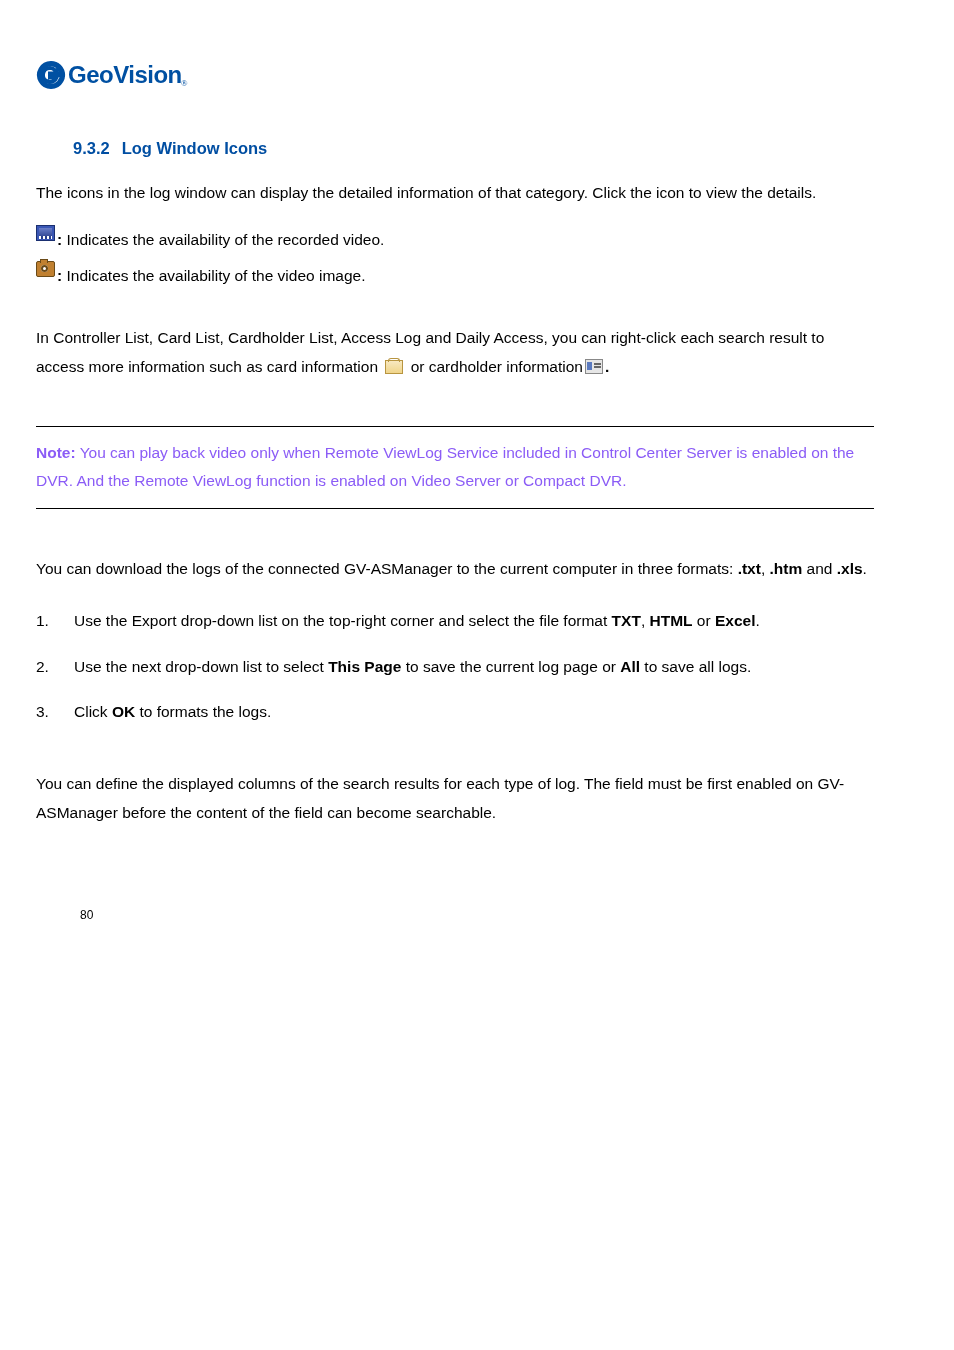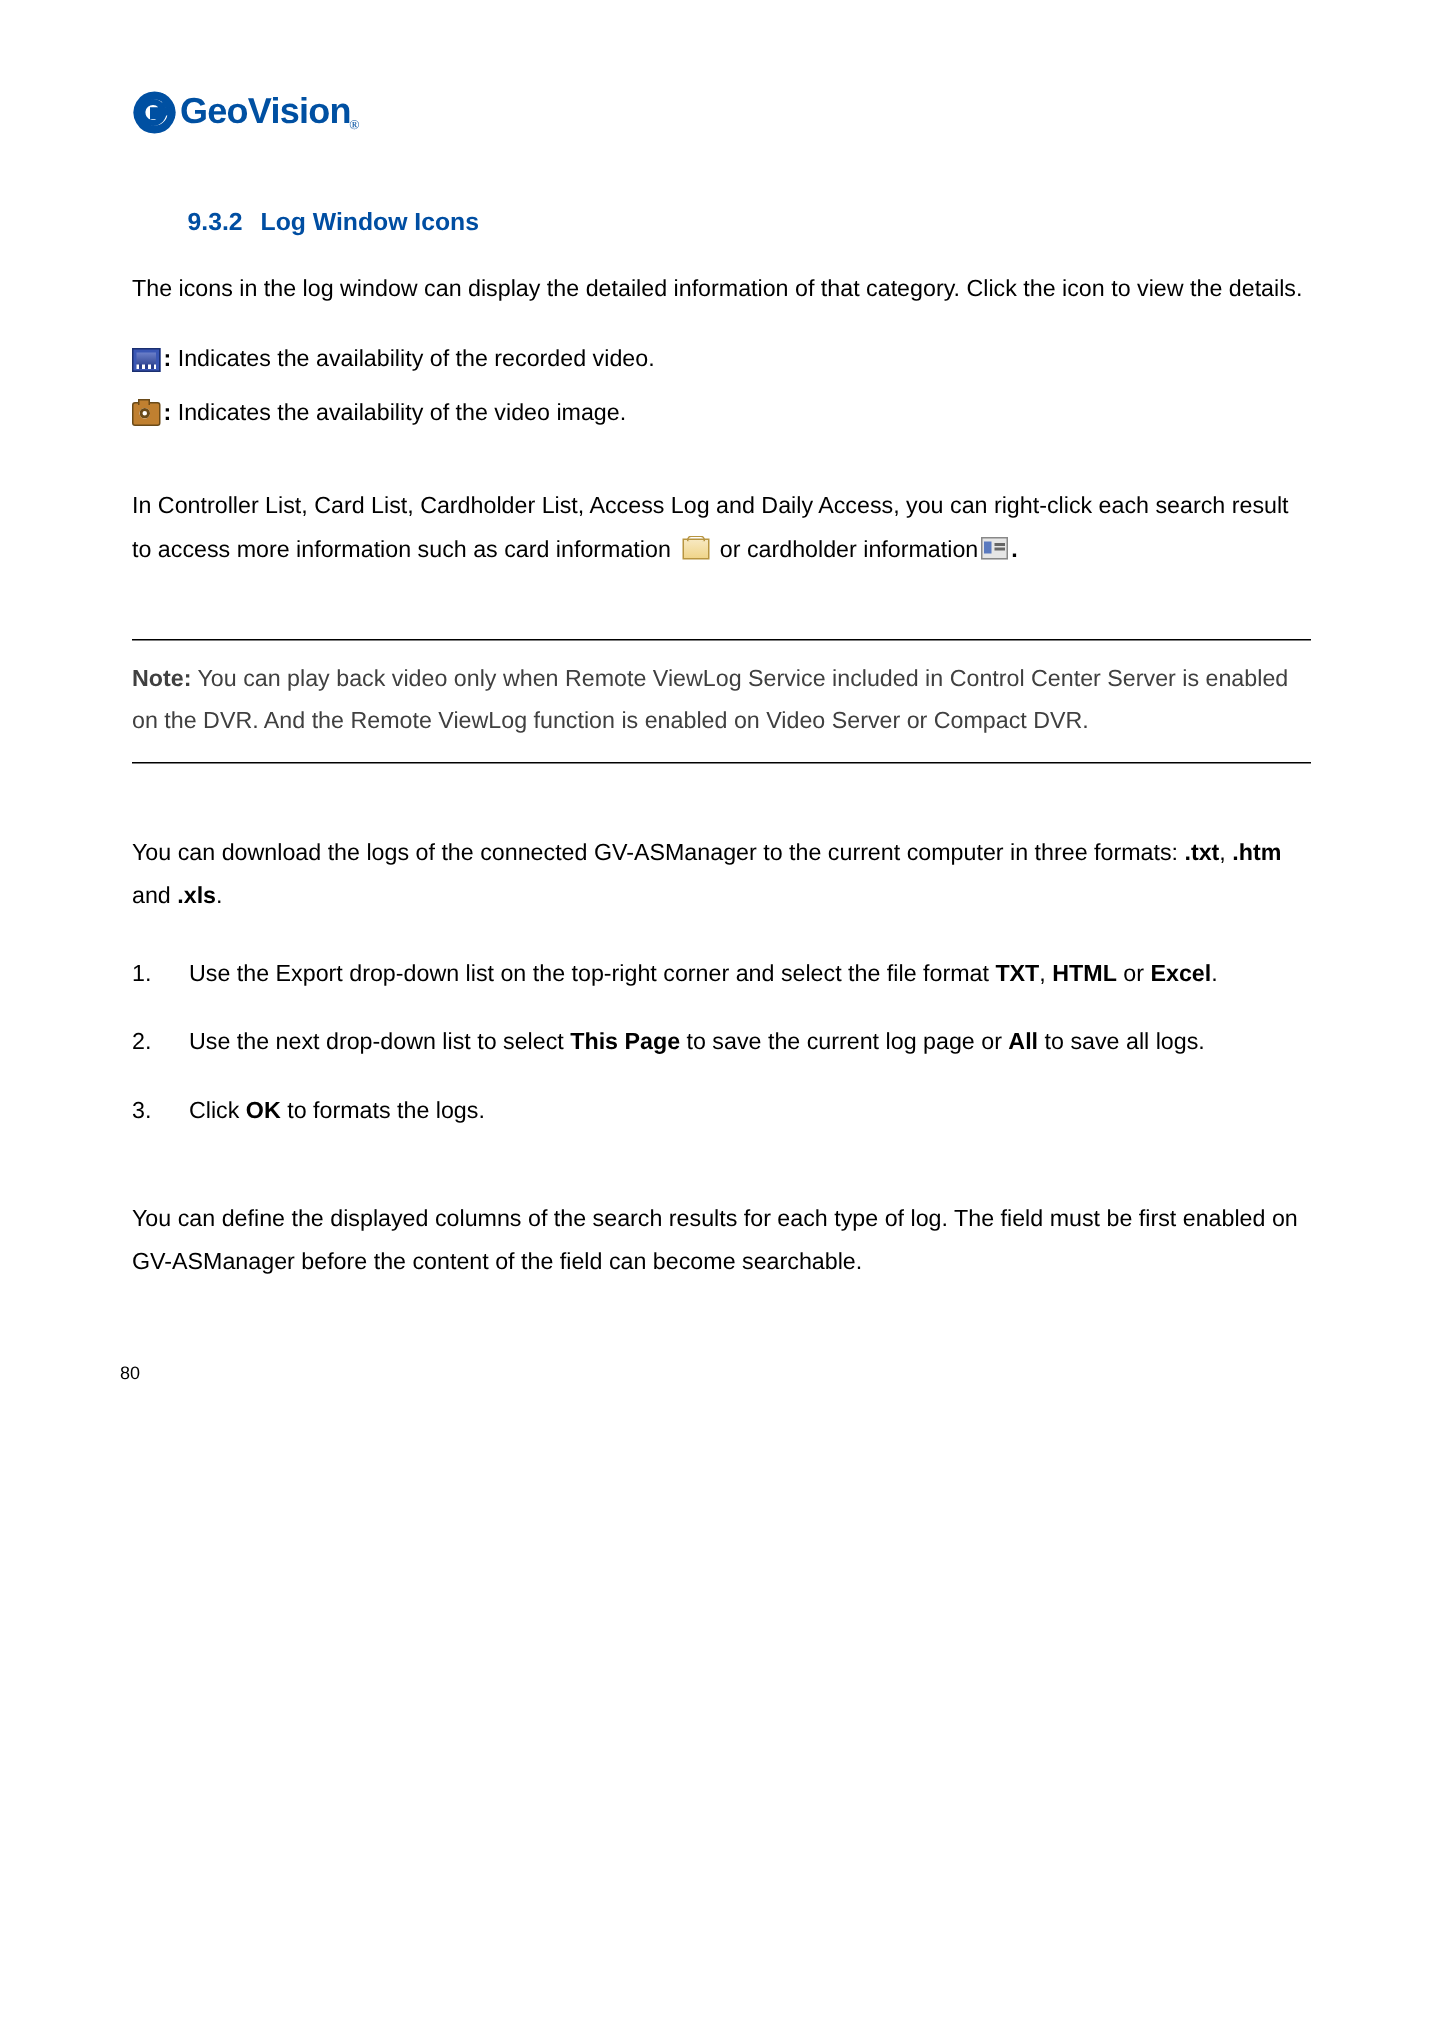--- a/index.html
+++ b/index.html
@@ -7,21 +7,21 @@
     background: #fff;
     font-family: Arial, Helvetica, sans-serif;
     color: #000;
     font-size: 15.5px;
     line-height: 1.45;
   }
   .page {
     width: 954px;
     height: 972px;
     box-sizing: border-box;
-    padding: 58px 80px 0 88px;
+    padding: 58px 80px 0 36px;
     position: relative;
   }
   .logo {
     display: flex;
     align-items: center;
     margin-bottom: 44px;
   }
   .logo svg { display: block; }
   .logo-text {
     font-size: 24px;
@@ -40,21 +40,21 @@
   }
   h3 {
     color: #004ea2;
     font-size: 16.5px;
     font-weight: 700;
     margin: 0 0 18px 0;
   }
   h3 .secno { margin-right: 12px; margin-left: 37px; }
   p { margin: 0 0 12px 0; line-height: 1.85; }
   .para { margin-bottom: 18px; }
-  .icon-line { display: flex; align-items: center; line-height: 1.9; margin-bottom: 6px; }
+  .icon-line { display: flex; line-height: 1.9; margin-bottom: 6px; }
   .icon-line .txt { flex: 1; }
   .inline-icon {
     display: inline-block;
     width: 17px;
     height: 14px;
     vertical-align: -2px;
     margin-right: 2px;
   }
   .icon-video { background: #3a57b5; border:1px solid #1a2f70; position: relative; }
   .icon-video::before { content:""; position:absolute; inset:2px; background:linear-gradient(#6b7fc9,#2a3f8c); }
@@ -92,21 +92,21 @@
   .icon-cardholder::after{
     content:""; position:absolute; left:8px; top:3px; right:1px; height:2px;
     background:#666; box-shadow:0 3px 0 #666;
   }
   .context-block { margin-top: 34px; margin-bottom: 24px; }
   .note-box {
     border-top: 1.5px solid #000;
     border-bottom: 1.5px solid #000;
     padding: 12px 0 14px 0;
     margin: 14px 0 46px 0;
-    color: #404040;
+    color: #8b5cf6;
     line-height: 1.8;
   }
   .note-box b { font-weight: 700; }
   .section { margin-bottom: 44px; }
   .intro { line-height: 1.85; margin-bottom: 22px; }
   ol.steps {
     list-style: none;
     padding: 0;
     margin: 0 0 44px 0;
   }

